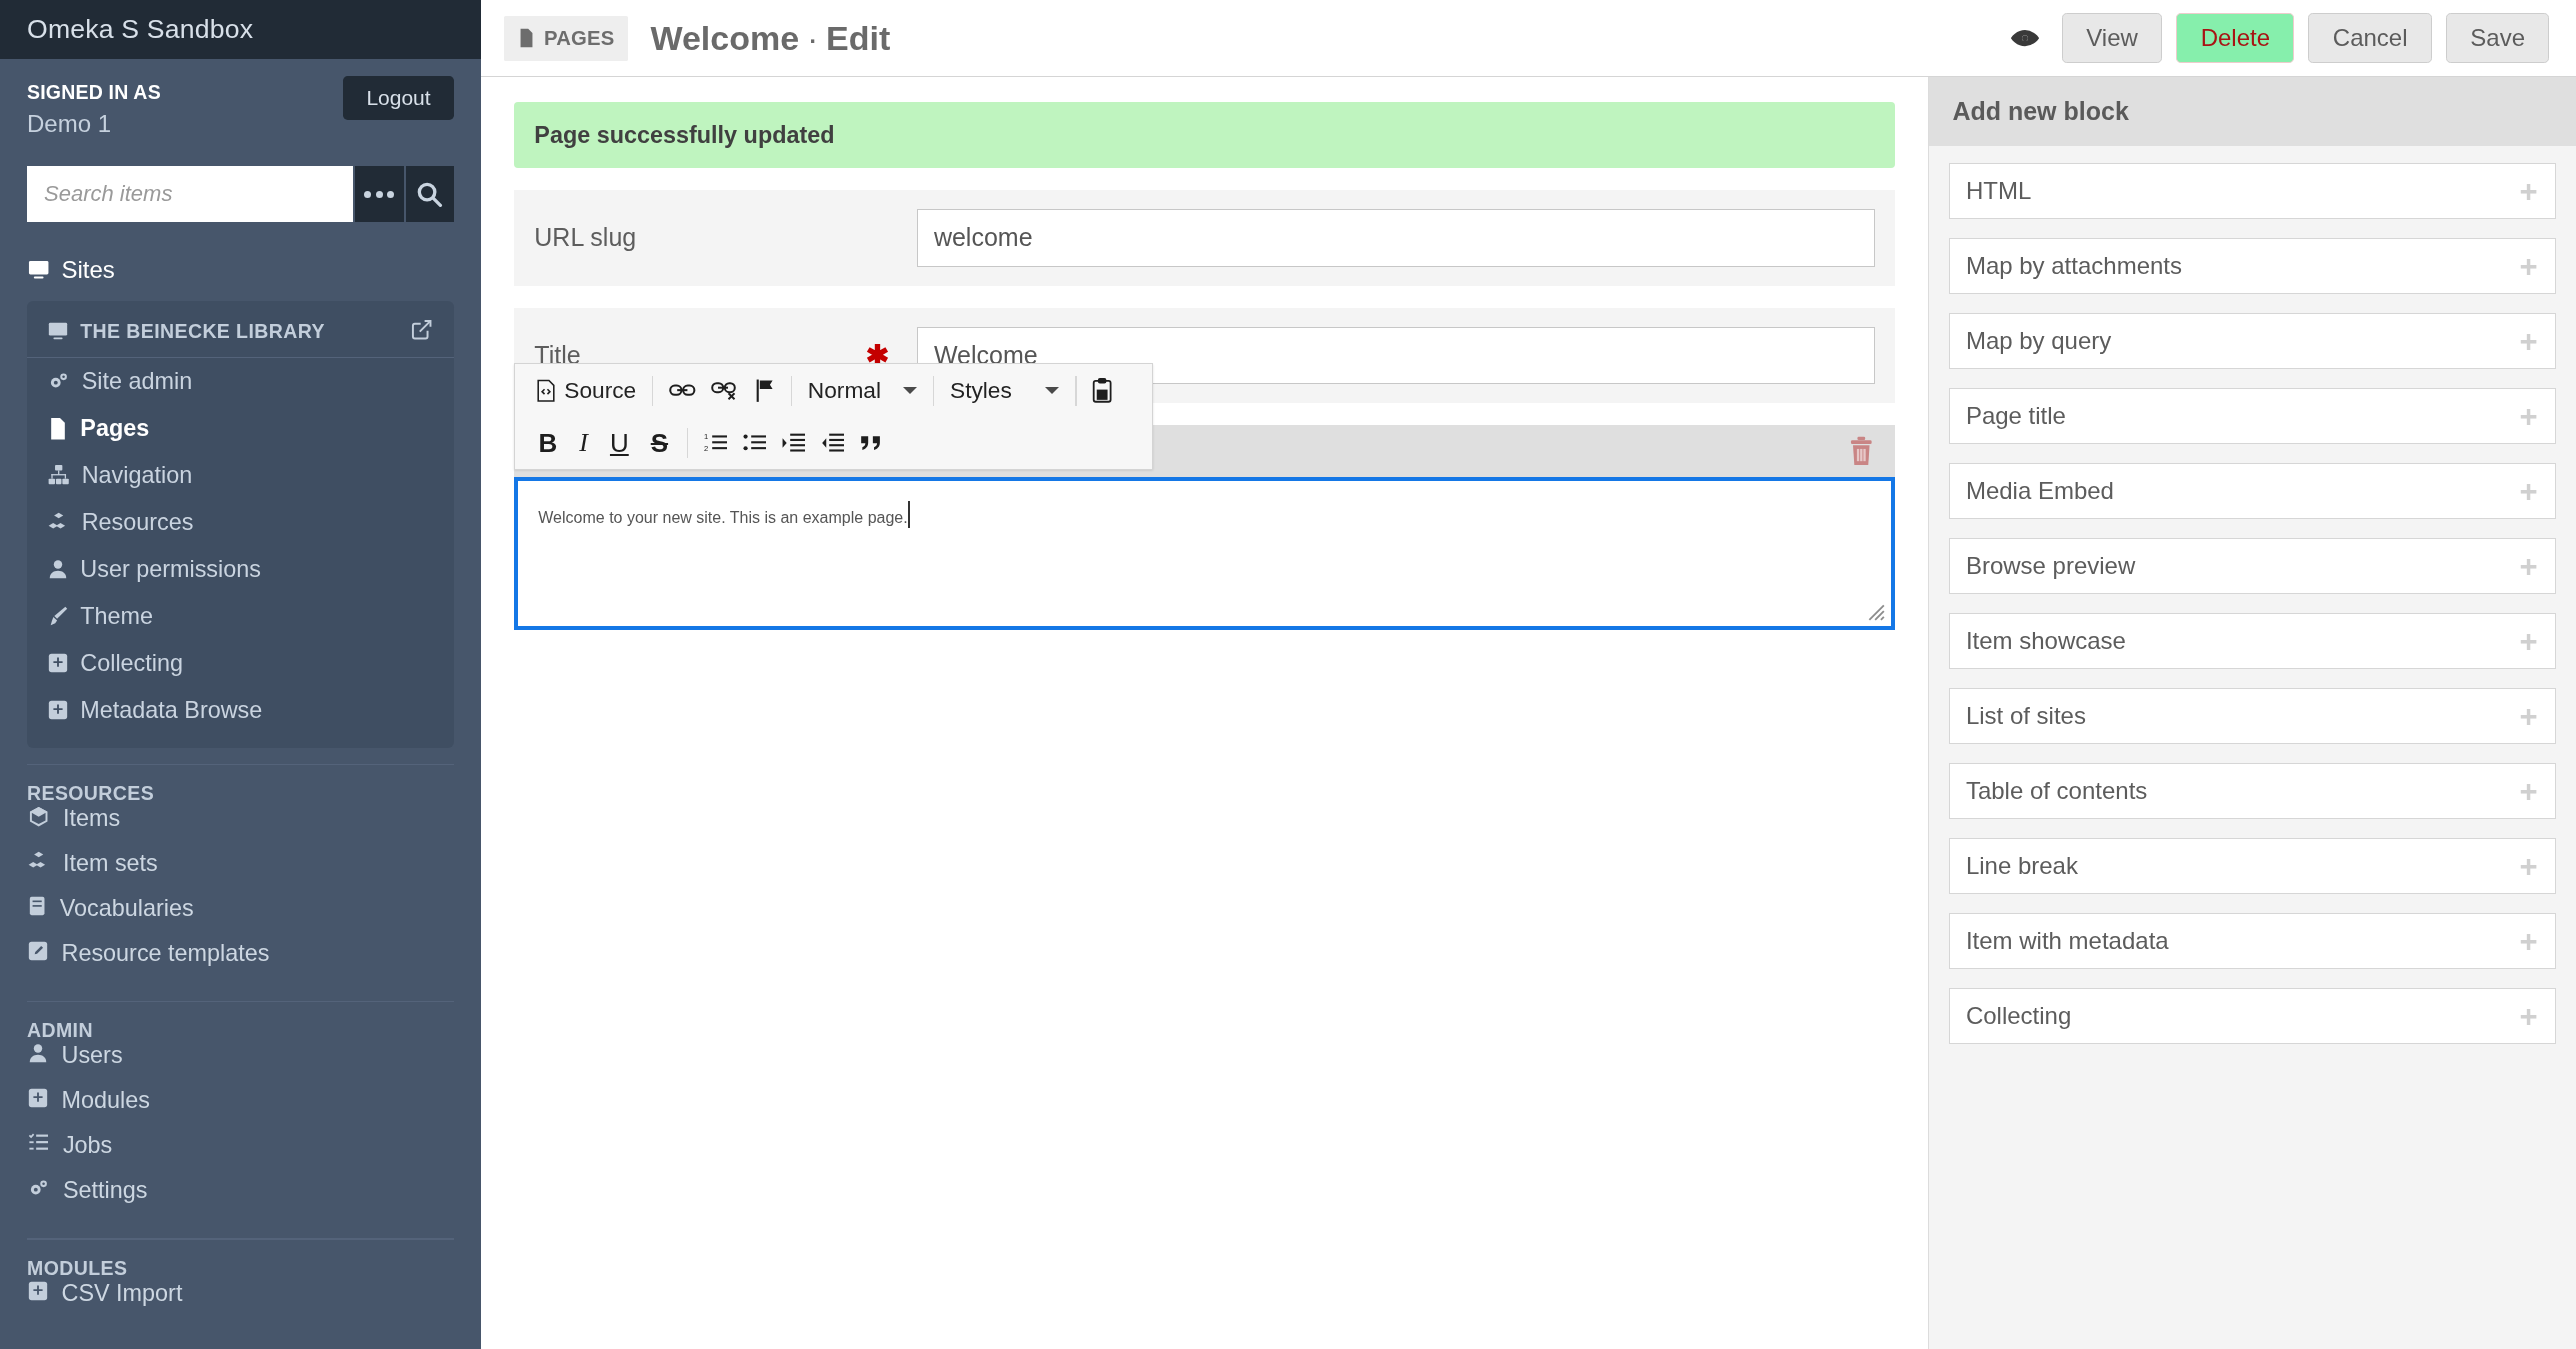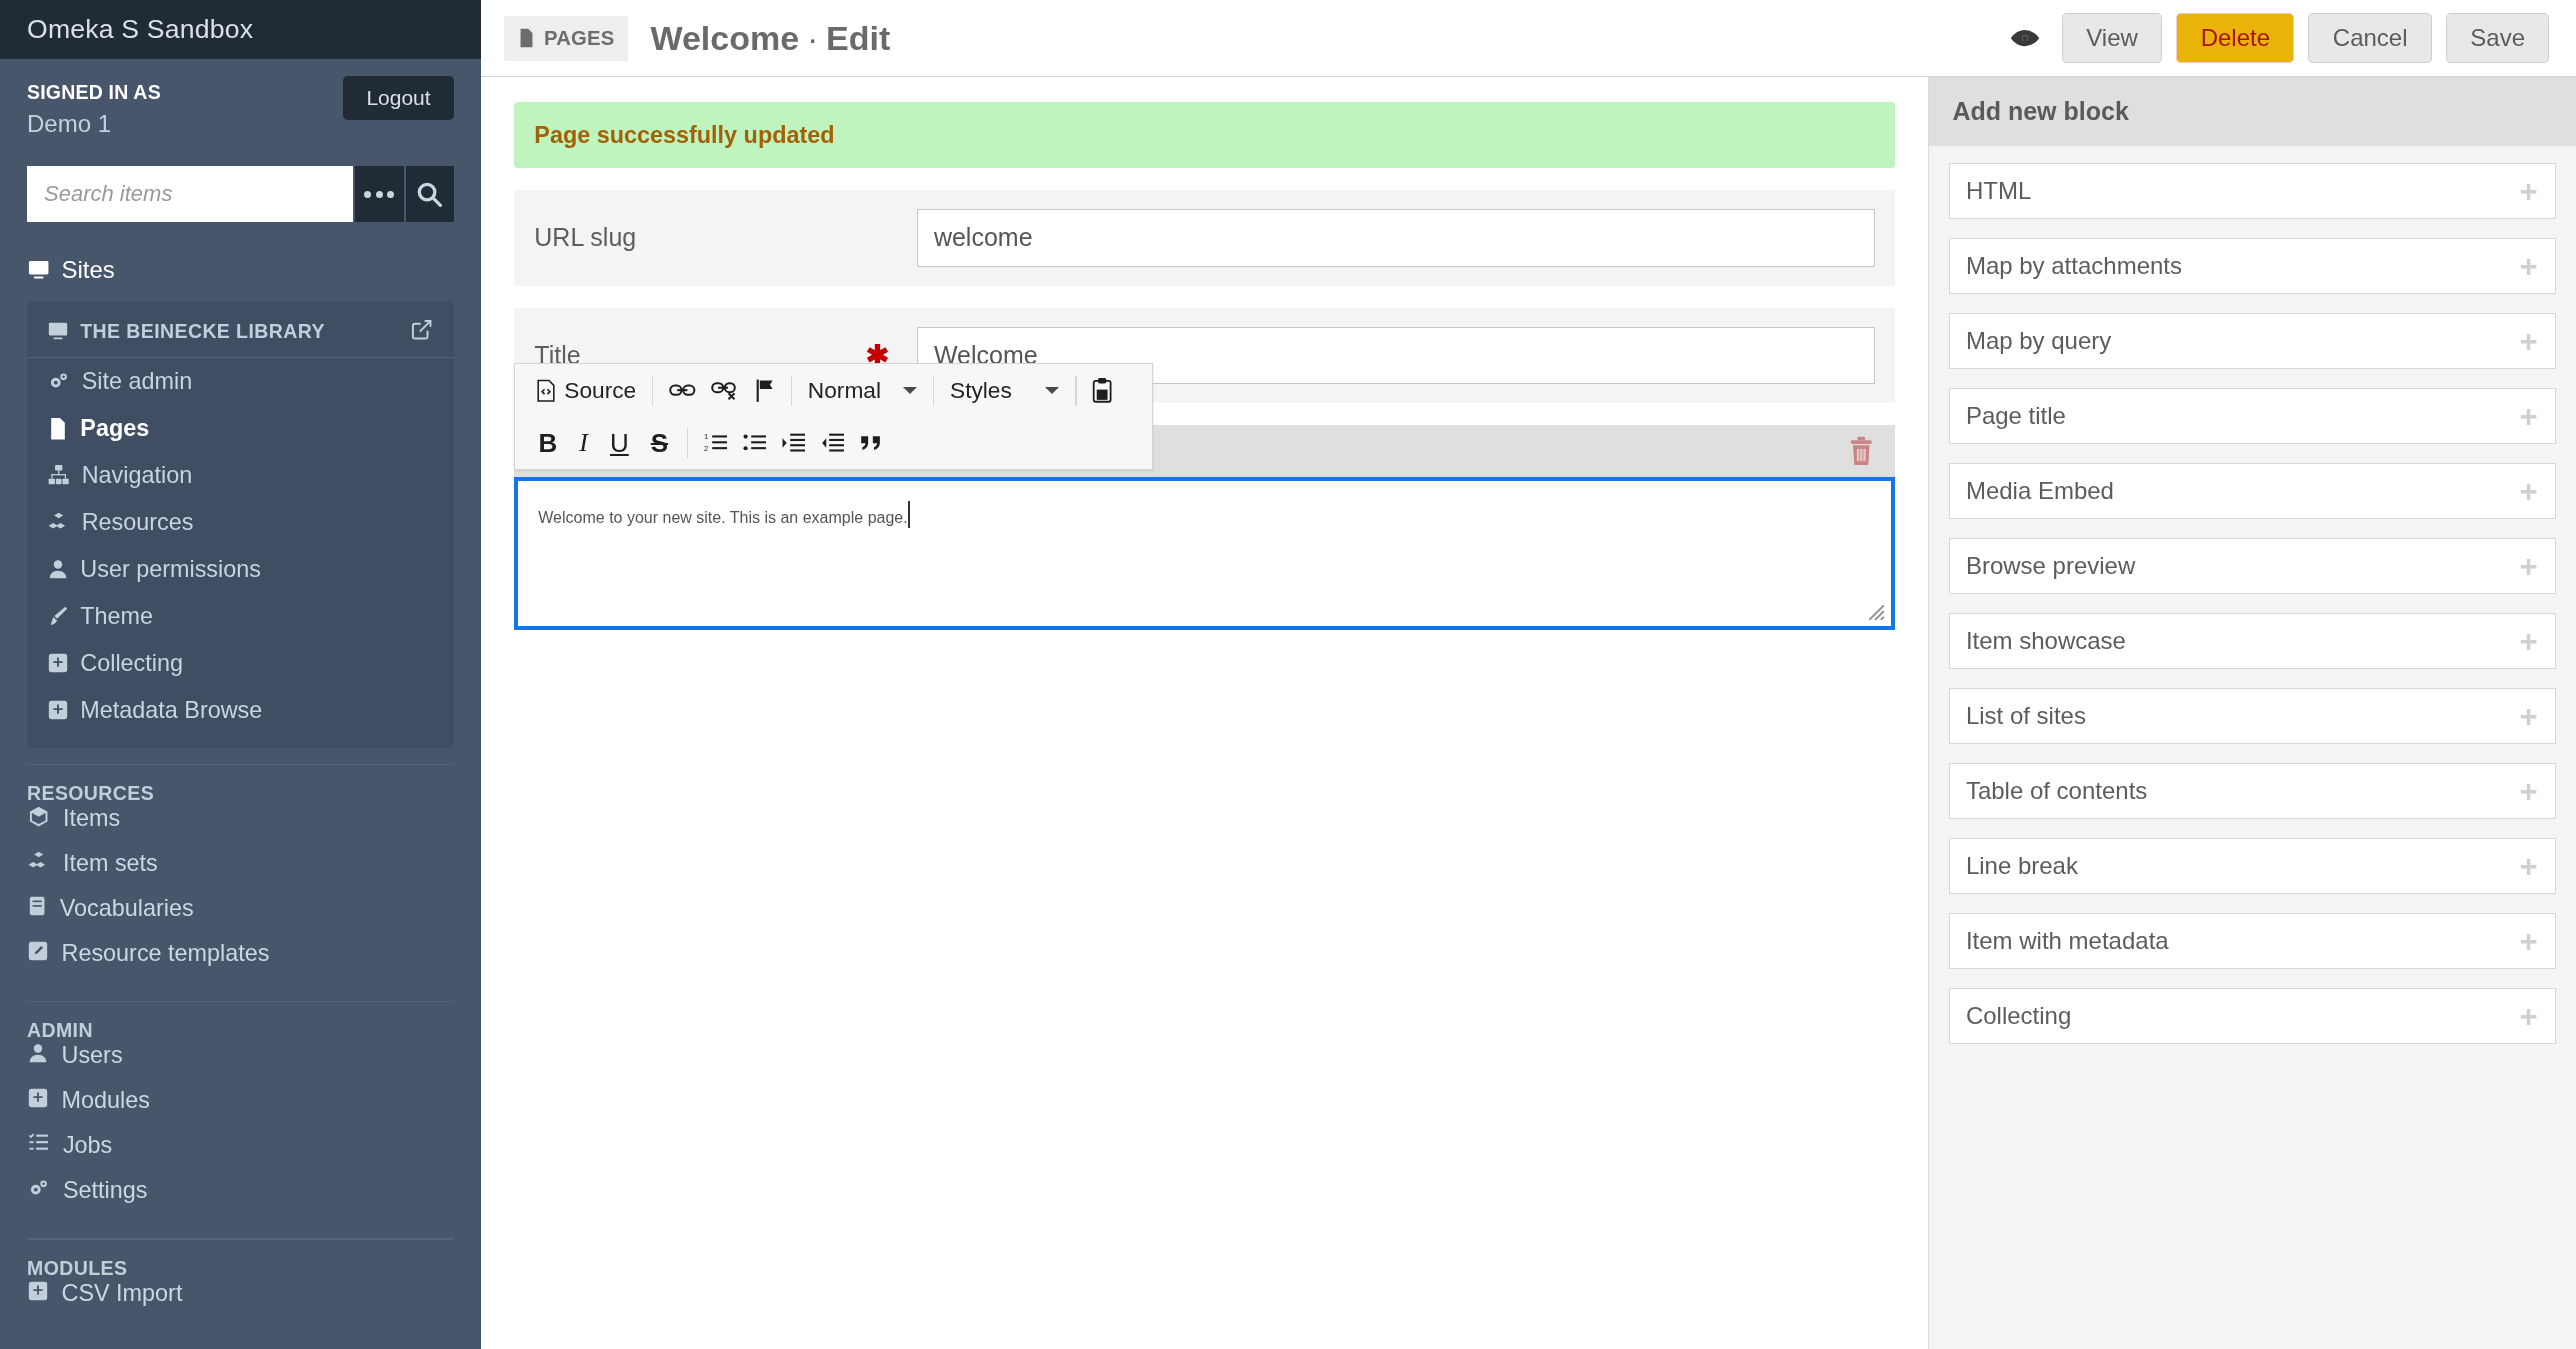--- a/index.html
+++ b/index.html
@@ -132,29 +132,29 @@
   .topbar-spacer { flex: 1; }
   .top-actions { display: flex; align-items: center; gap: 14px; }
   .eye-icon { margin-right: 9.4px; display: flex; align-items: center; }
   .btn {
     border: 1.6px solid #cdcdcd; background: #e8e8e8;
     color: #5c5c5c; font-size: 24px;
     padding: 10.2px 23.4px; border-radius: 4.7px;
     font-family: "Liberation Sans", sans-serif;
     cursor: pointer;
   }
-  .btn-delete { background: #eab308; border-color: #edcccc; color: #a81414; }
+  .btn-delete { background: #86efac; border-color: #edcccc; color: #a81414; }
 
   #content-wrap { flex: 1; display: flex; min-height: 0; }
   #form-col {
     flex: 1; padding: 25px 33px 0 33px;
     position: relative; overflow: hidden;
   }
   .flash-success {
-    background: #bff4bf; color: #a16207;
+    background: #bff4bf; color: #404040;
     font-size: 23.4px; font-weight: bold;
     padding: 19.5px 20.3px; border-radius: 4px;
   }
   .field-row {
     display: flex; align-items: center;
     background: #f4f4f4; margin-top: 22px;
     padding: 19px 20.3px; min-height: 73px;
   }
   .field-label {
     width: 383px; font-size: 25px; color: #5d5d5d;

